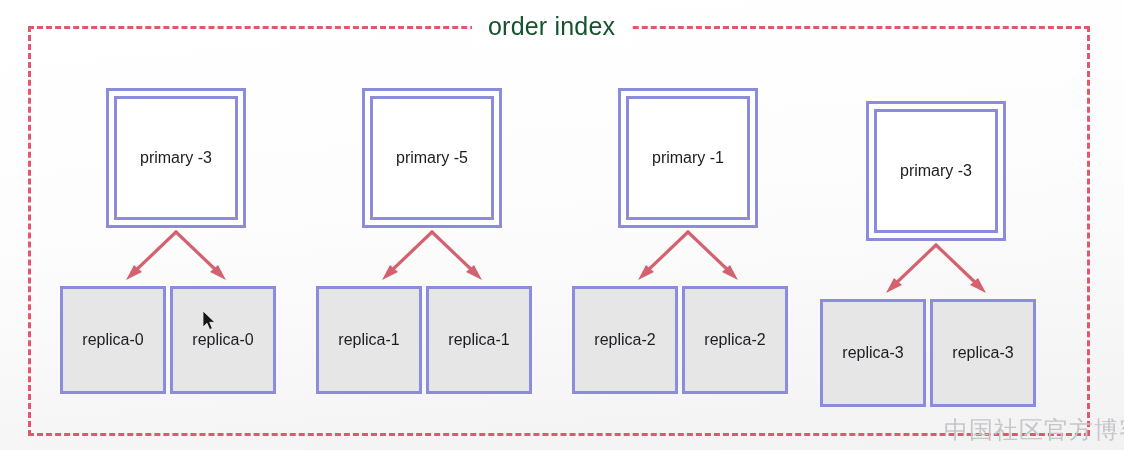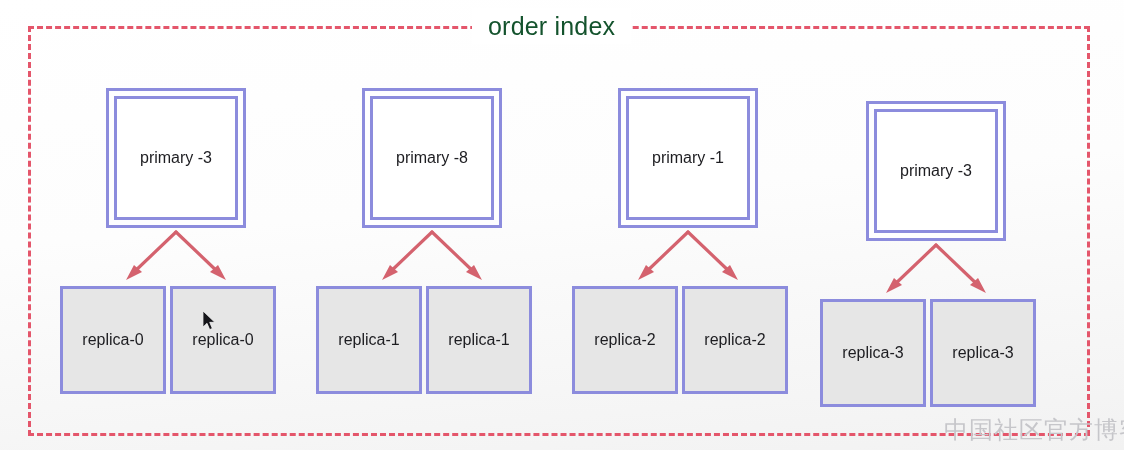--- a/index.html
+++ b/index.html
@@ -185,21 +185,21 @@
       </div>
       <div class="replica-box">
         <span class="replica-label">replica-0</span>
       </div>
     </div>
   </div>
 
   <div class="shard-group g1">
     <div class="primary-box">
       <div class="primary-inner">
-        <span class="primary-label">primary -8</span>
+        <span class="primary-label">primary -5</span>
       </div>
     </div>
     <div class="arrows">
       <svg width="164" height="60" viewBox="0 0 164 60" xmlns="http://www.w3.org/2000/svg">
         <g stroke="#d4626e" stroke-width="3.2" fill="none" stroke-linecap="round">
           <line x1="82" y1="4" x2="38" y2="46"></line>
           <line x1="82" y1="4" x2="126" y2="46"></line>
         </g>
         <g fill="#d4626e">
           <polygon points="32,52 48,44 40,37"></polygon>

